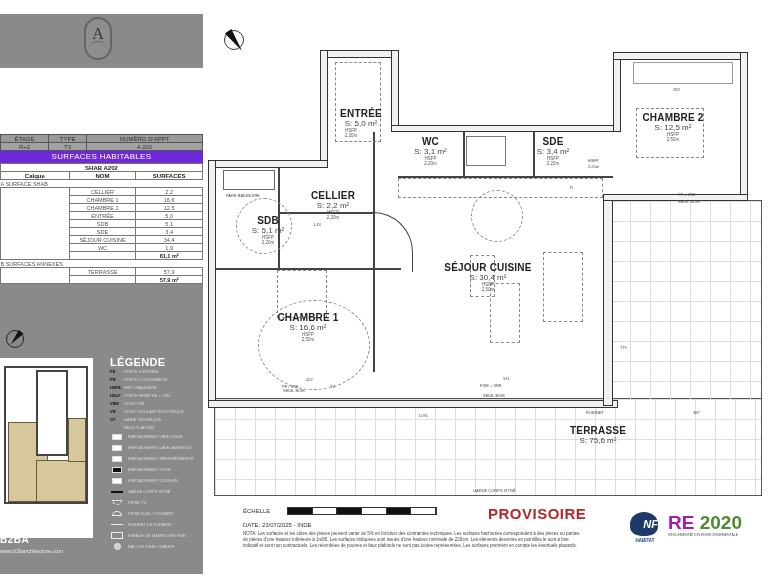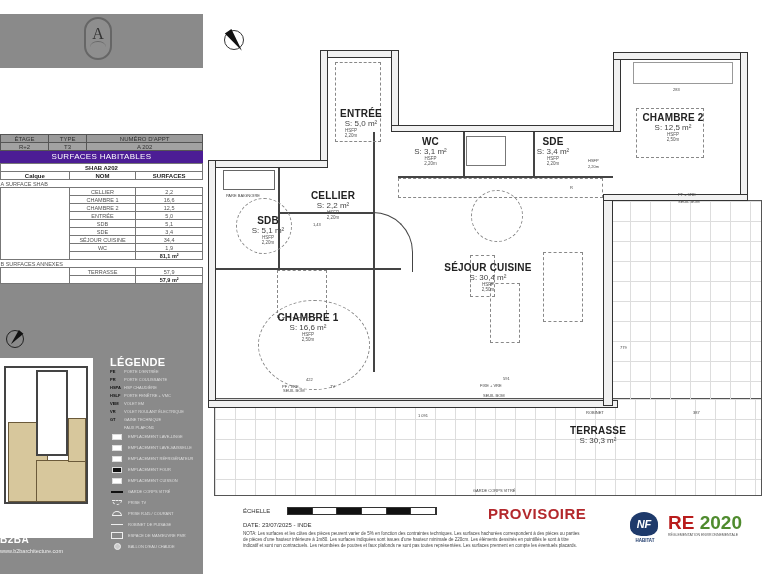--- a/index.html
+++ b/index.html
@@ -5,21 +5,21 @@
   *{box-sizing:border-box;margin:0;padding:0}
   body{width:768px;height:576px;background:#fff;font-family:"Liberation Sans",sans-serif;position:relative;overflow:hidden;color:#222}
   .panel{position:absolute;background:#8a8a8a}
   #logo-panel{left:0;top:14px;width:203px;height:54px}
   #logo{position:absolute;left:84px;top:3px;width:28px;height:43px;border:2px solid #666;border-radius:14px;background:#8e8e8e;display:flex;align-items:flex-start;justify-content:center;font-family:"Liberation Serif",serif;font-size:16px;color:#333;padding-top:6px}
   #logo .waves{position:absolute;bottom:5px;left:4px;right:4px;height:12px;border-top:1px solid #666;border-radius:50% 50% 0 0}
   #info-panel{left:0;top:134px;width:203px;height:440px}
   table{border-collapse:collapse;width:100%}
   .t1 td{border:1px solid #555;font-size:6px;text-align:center;height:8px;color:#333;background:#9a9a9a}
   .t1 tr.vals td{background:#a2a2a2}
-  .banner{background:#4c1d95;color:#fff;text-align:center;font-size:8px;height:12px;line-height:12px;letter-spacing:.3px}
+  .banner{background:#6d28d9;color:#fff;text-align:center;font-size:8px;height:12px;line-height:12px;letter-spacing:.3px}
   .t2{background:#fff}
   .t2 td{border:1px solid #777;font-size:5.5px;text-align:center;height:8px;color:#555}
   .t2 .hdr td{font-weight:bold;color:#222;font-size:6px}
   .t2 .sec td{text-align:left;border-left:none;border-right:none}
   .t2 .tot{font-weight:bold;color:#222}
   #mini-compass{position:absolute;left:6px;top:196px;width:18px;height:18px;border:1px solid #222;border-radius:50%}
   #mini-compass:after{content:"";position:absolute;left:6px;top:-1px;width:0;height:0;border-left:3px solid transparent;border-right:3px solid transparent;border-top:16px solid #111;transform:rotate(40deg)}
   #keyplan{position:absolute;left:0;top:224px;width:93px;height:180px;background:#fff}
   #keyplan .kp-plan{position:absolute;left:4px;top:8px;width:84px;height:138px;border:2px solid #444;background:#fff}
   #keyplan .kp-beige{position:absolute;background:#d7c79c;border:1px solid #6b5a3a}
@@ -47,24 +47,24 @@
   .grid{position:absolute;background-image:linear-gradient(#ddd 1px,transparent 1px),linear-gradient(90deg,#ddd 1px,transparent 1px);background-size:20px 20px}
   #compass{position:absolute;left:16px;top:30px;width:20px;height:20px;border:1px solid #333;border-radius:50%}
   #compass .needle{position:absolute;left:6px;top:-2px;width:0;height:0;border-left:4px solid transparent;border-right:4px solid transparent;border-top:24px solid #111;transform:rotate(-35deg)}
   #scale{position:absolute;left:243px;top:508px;font-size:6px;color:#333}
   #scale-bar{position:absolute;left:287px;top:507px;width:150px;height:8px;border:1px solid #333;display:flex}
   #scale-bar span{flex:1;border-right:1px solid #333}
   #scale-bar span.b{background:#111}
   #date{position:absolute;left:243px;top:522px;font-size:6px;color:#333}
   #note{position:absolute;left:243px;top:531px;width:340px;font-size:4.5px;line-height:6px;color:#444}
   #provisoire{position:absolute;left:488px;top:505px;font-size:15px;font-weight:bold;color:#b3282c;letter-spacing:.5px}
-  #nf{position:absolute;left:630px;top:512px;width:28px;height:24px;background:#1e3a6b;border-radius:50% 50% 40% 40%;color:#fff;font-size:11px;font-weight:bold;font-style:italic;text-align:center;line-height:24px}
+  #nf{position:absolute;left:630px;top:512px;width:28px;height:24px;background:#1e3a6b;border-radius:50% 50% 40% 40%;color:#fff;font-size:11px;font-weight:bold;font-style:italic;text-align:right;line-height:24px}
   #nf-sub{position:absolute;left:630px;top:538px;font-size:4.5px;color:#1e3a6b;font-weight:bold;width:30px;text-align:center}
   #re{position:absolute;left:668px;top:512px;font-size:19px;font-weight:bold;white-space:nowrap}
-  #re .re{color:#b91c1c}
+  #re .re{color:#a21caf}
   #re .yr{color:#4f8b2e}
   #re-sub{position:absolute;left:668px;top:533px;font-size:3.5px;color:#555;white-space:nowrap}
 </style>
 </head>
 <body>
 
 <div class="panel" id="logo-panel">
   <div id="logo">
       <span>A</span>
       <div class="waves"></div>
@@ -357,21 +357,21 @@
     <div class="room-hsfp">2,50m</div>
   </div>
   <div class="room-label" style="left:55px;top:312px;width:90px">
     <div class="room-name">CHAMBRE 1</div>
     <div class="room-area">S: 16,6 m²</div>
     <div class="room-hsfp">HSFP</div>
     <div class="room-hsfp">2,50m</div>
   </div>
   <div class="room-label" style="left:355px;top:425px;width:70px">
     <div class="room-name">TERRASSE</div>
-    <div class="room-area">S: 30,3 m²</div>
+    <div class="room-area">S: 75,6 m²</div>
   </div>
 
   <span class="tiny" style="left:18px;top:193px">PARE BAIGNOIRE</span>
   <span class="tiny" style="left:75px;top:388px">SEUIL BOM</span>
   <span class="tiny" style="left:275px;top:393px">SEUIL BOM</span>
   <span class="tiny" style="left:470px;top:199px">SEUIL BOM</span>
   <span class="tiny" style="left:74px;top:384px">PF / VRE</span>
   <span class="tiny" style="left:470px;top:192px">PF + VRE</span>
   <span class="tiny" style="left:272px;top:383px">FIXE + VRE</span>
   <span class="tiny" style="left:122px;top:384px">TV</span>

